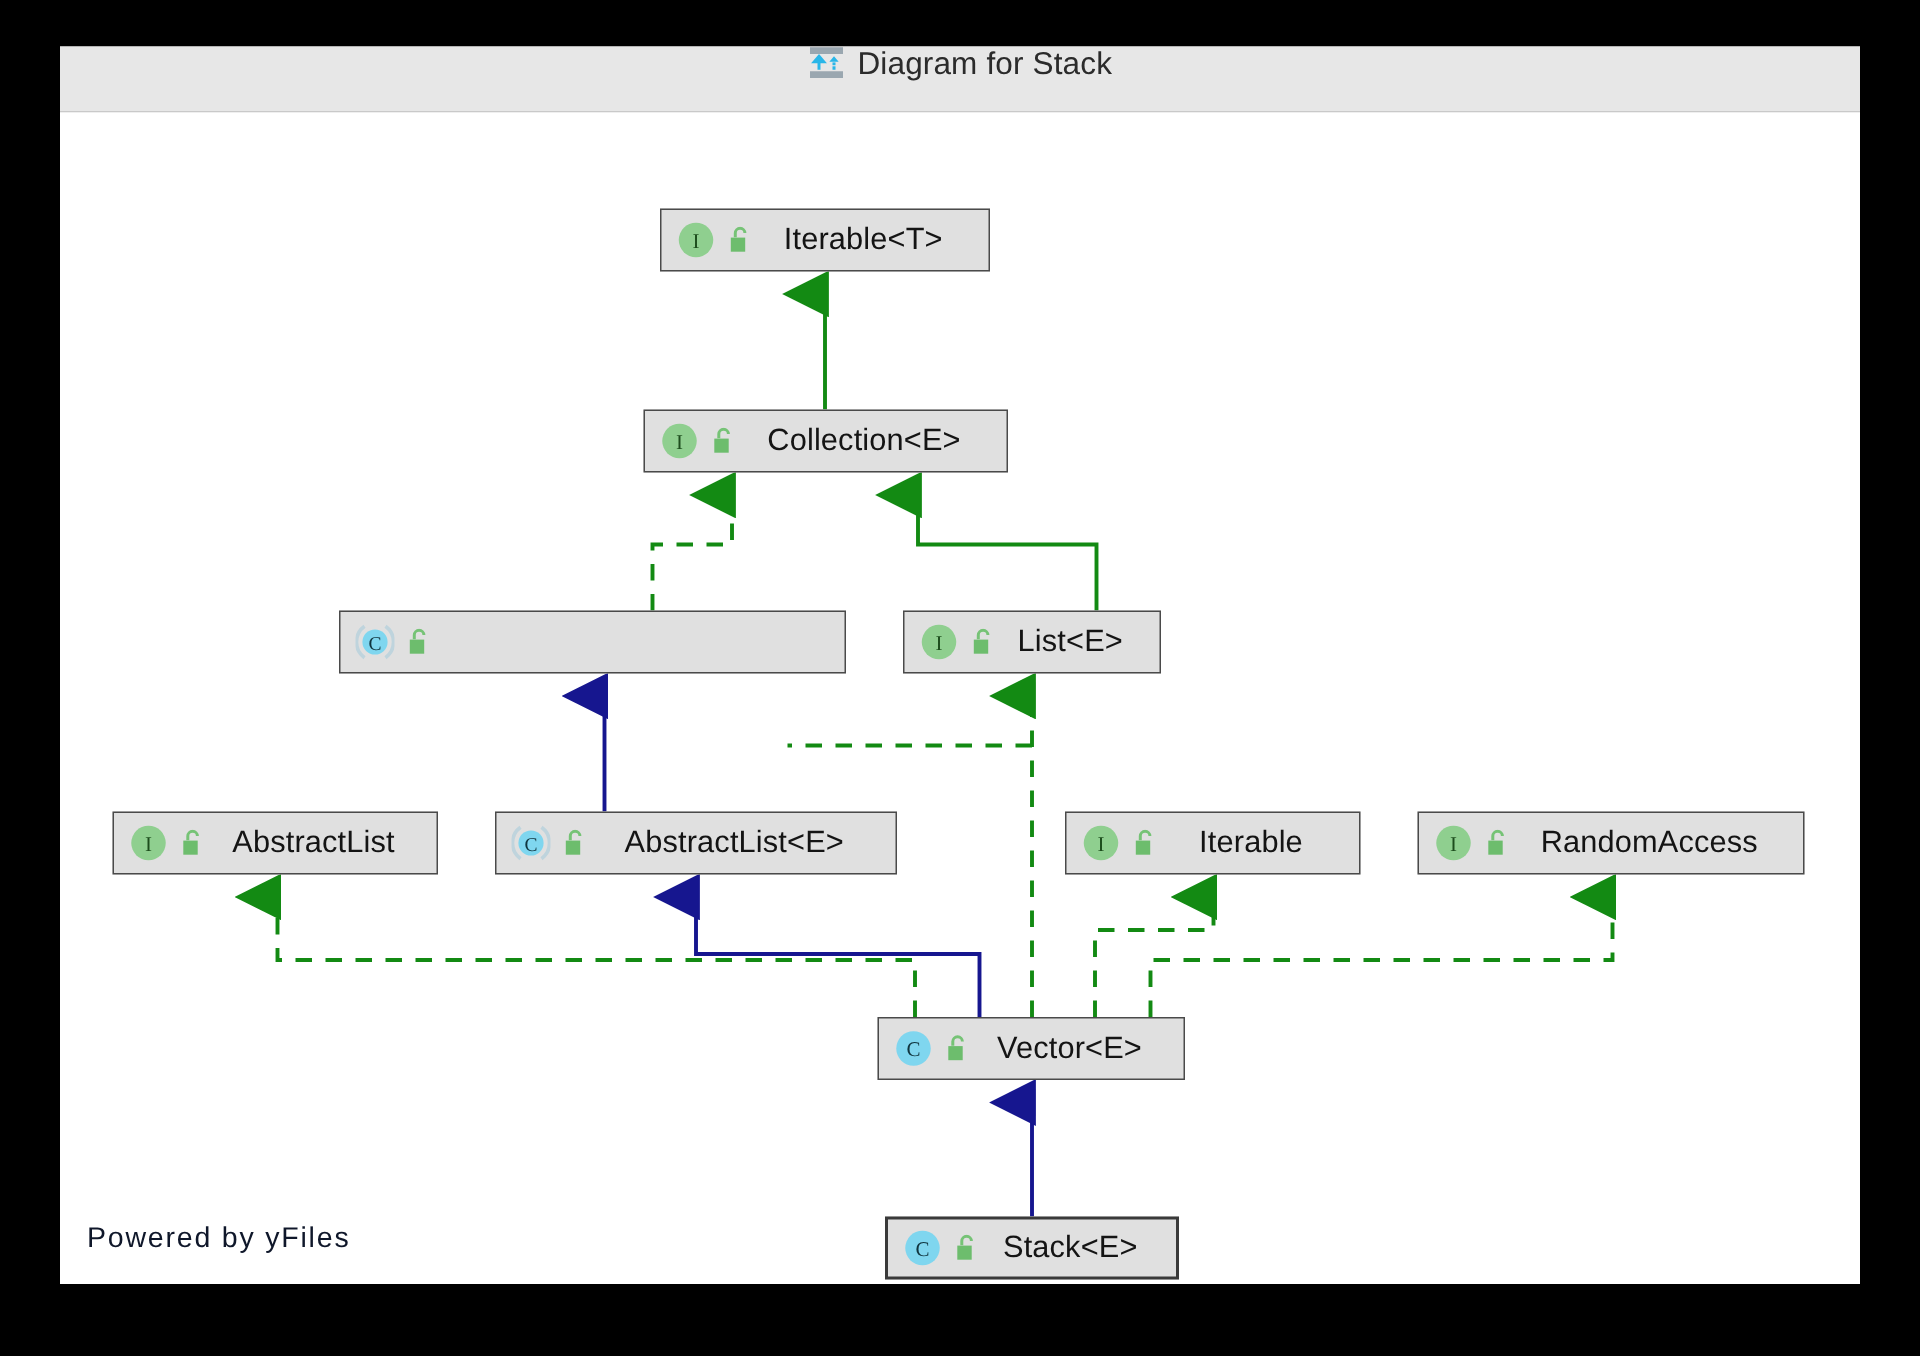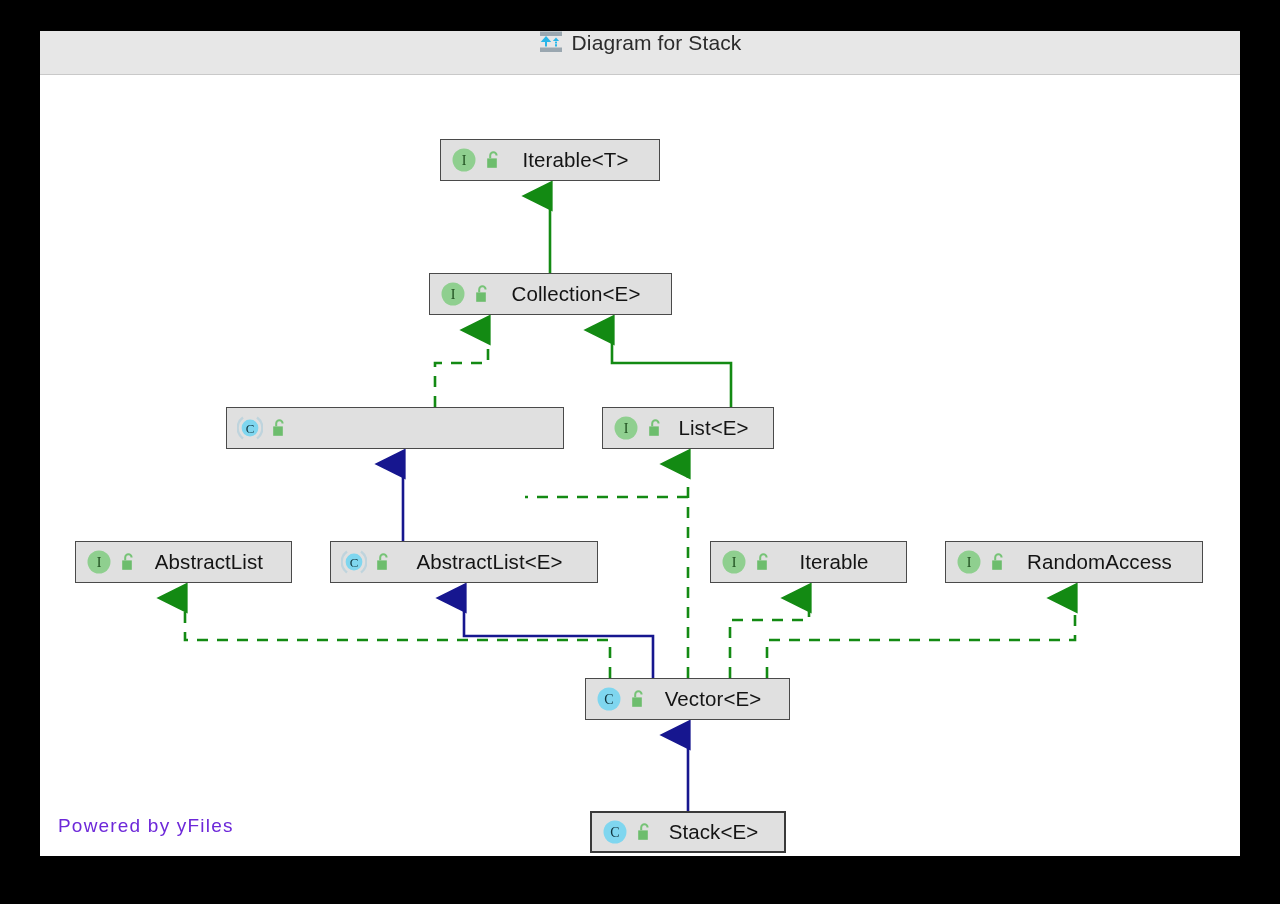--- a/index.html
+++ b/index.html
@@ -87,21 +87,21 @@
 
   .stereo { width: 26px; height: 26px; flex: 0 0 26px; display:block; }
   .lockicon { width: 17px; height: 18px; flex: 0 0 17px; display:block; }
 
   
   #watermark {
     position: absolute;
     left: 18px;
     top: 740px;
     font-size: 19px;
-    color: #6d28d9;
+    color: #0f172a;
     letter-spacing: 1.2px;
     user-select: none;
   }
 </style>
 </head>
 <body>
 
 <div id="app">
 
   <div id="titlebar">

